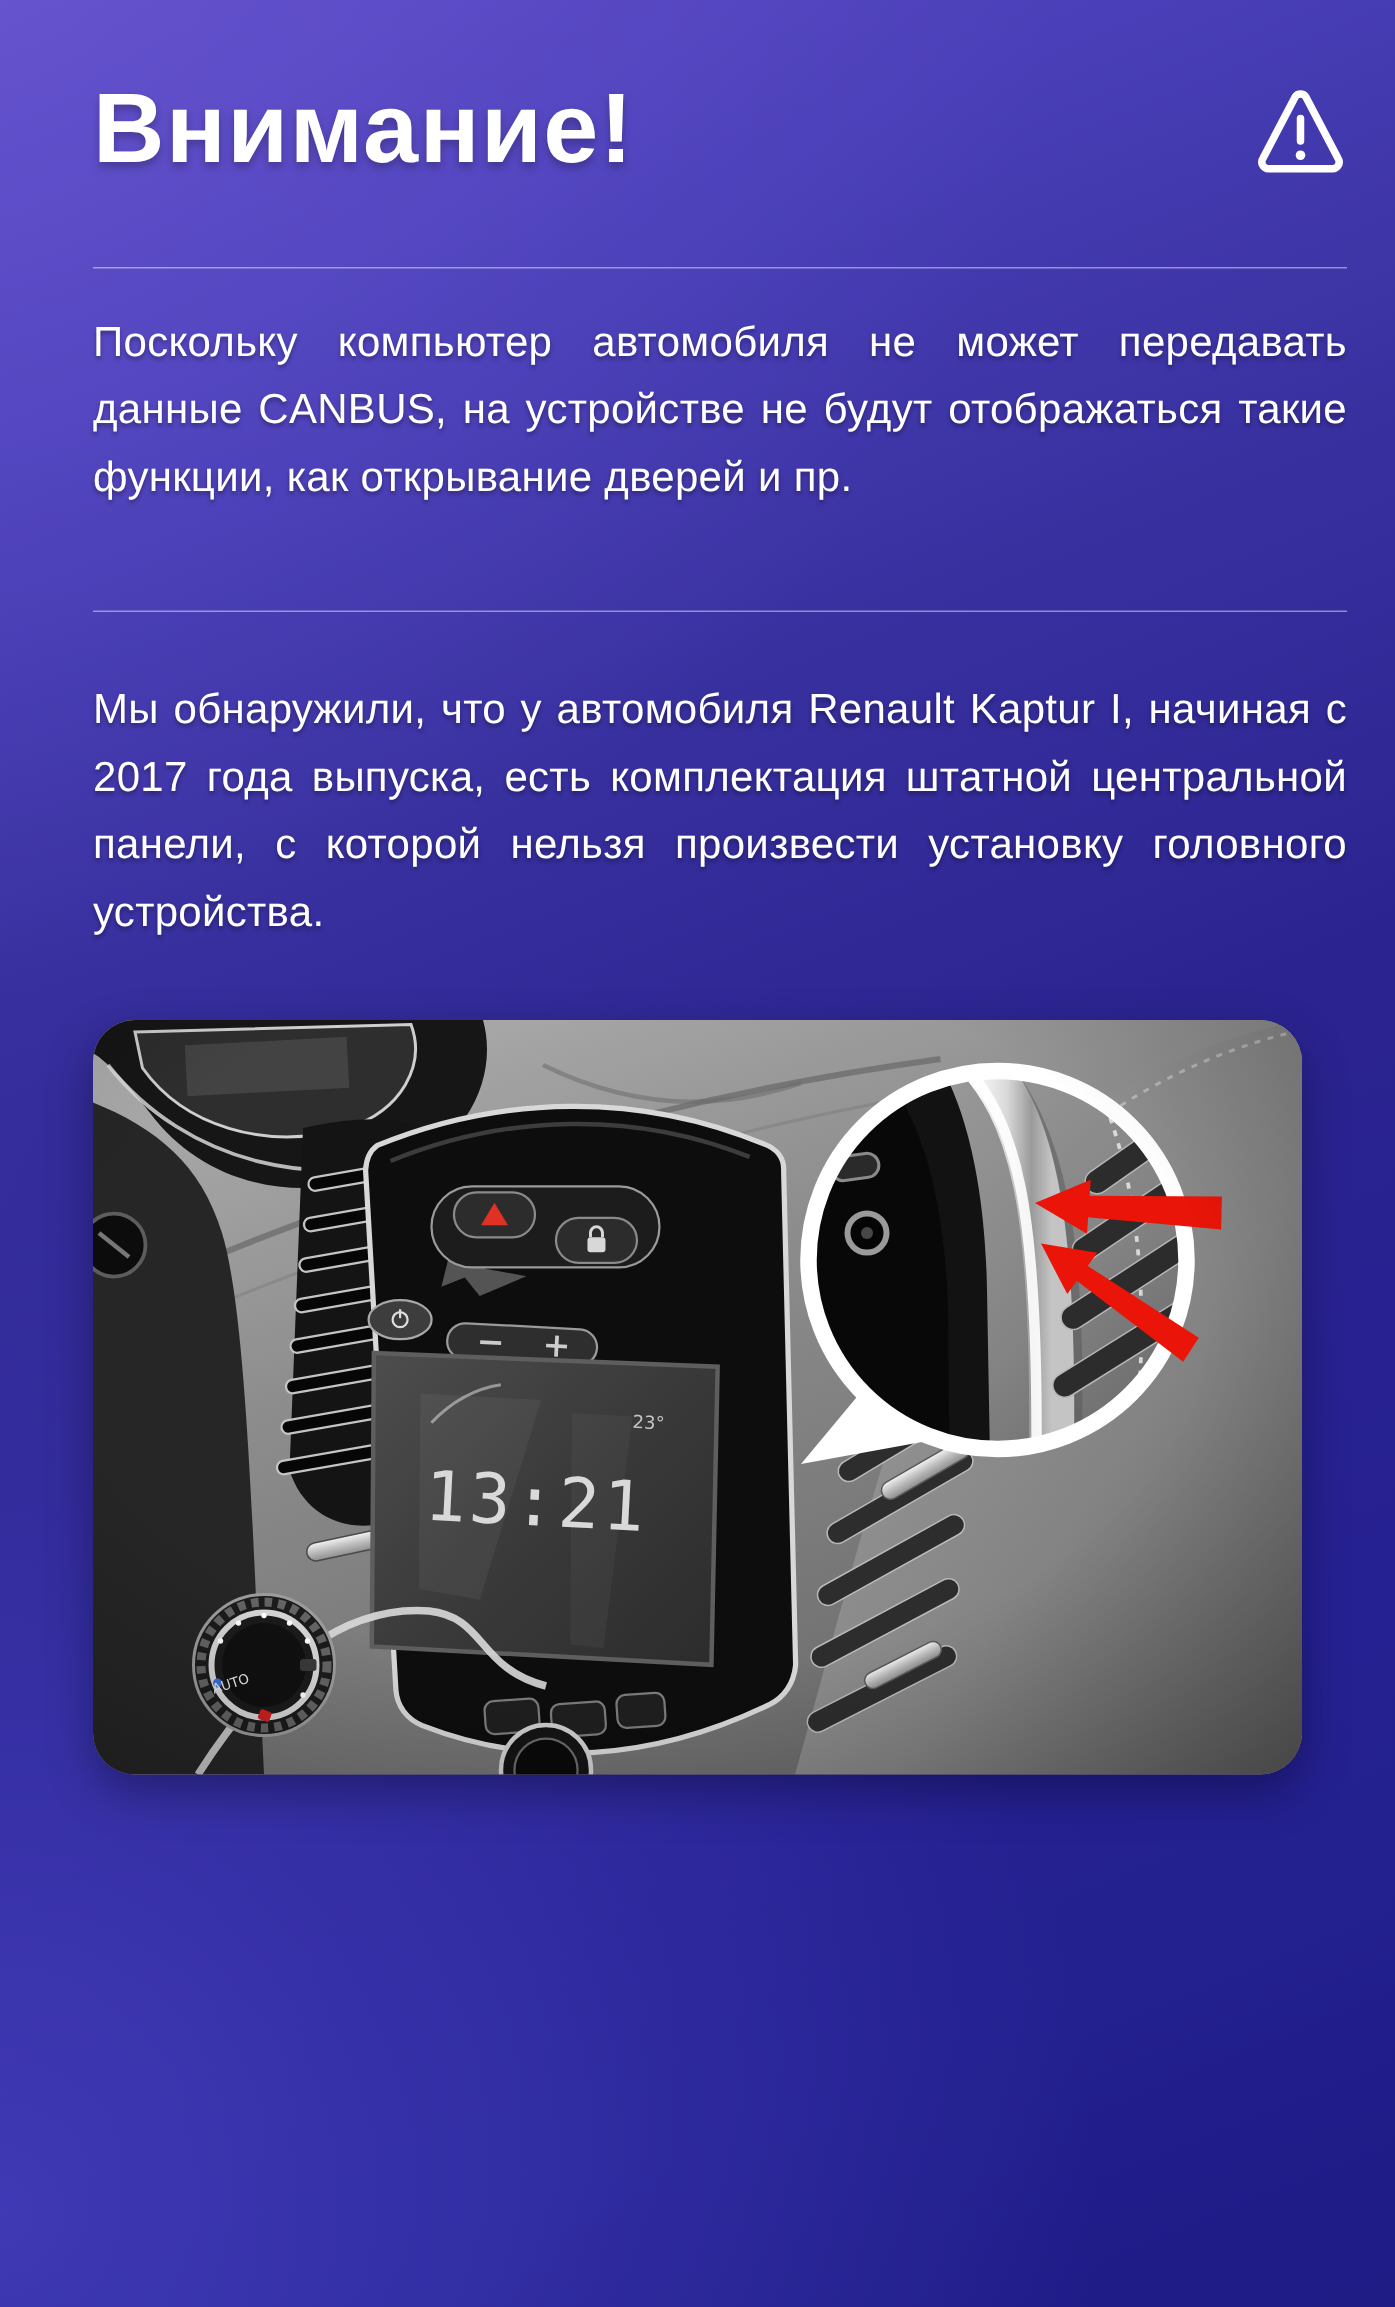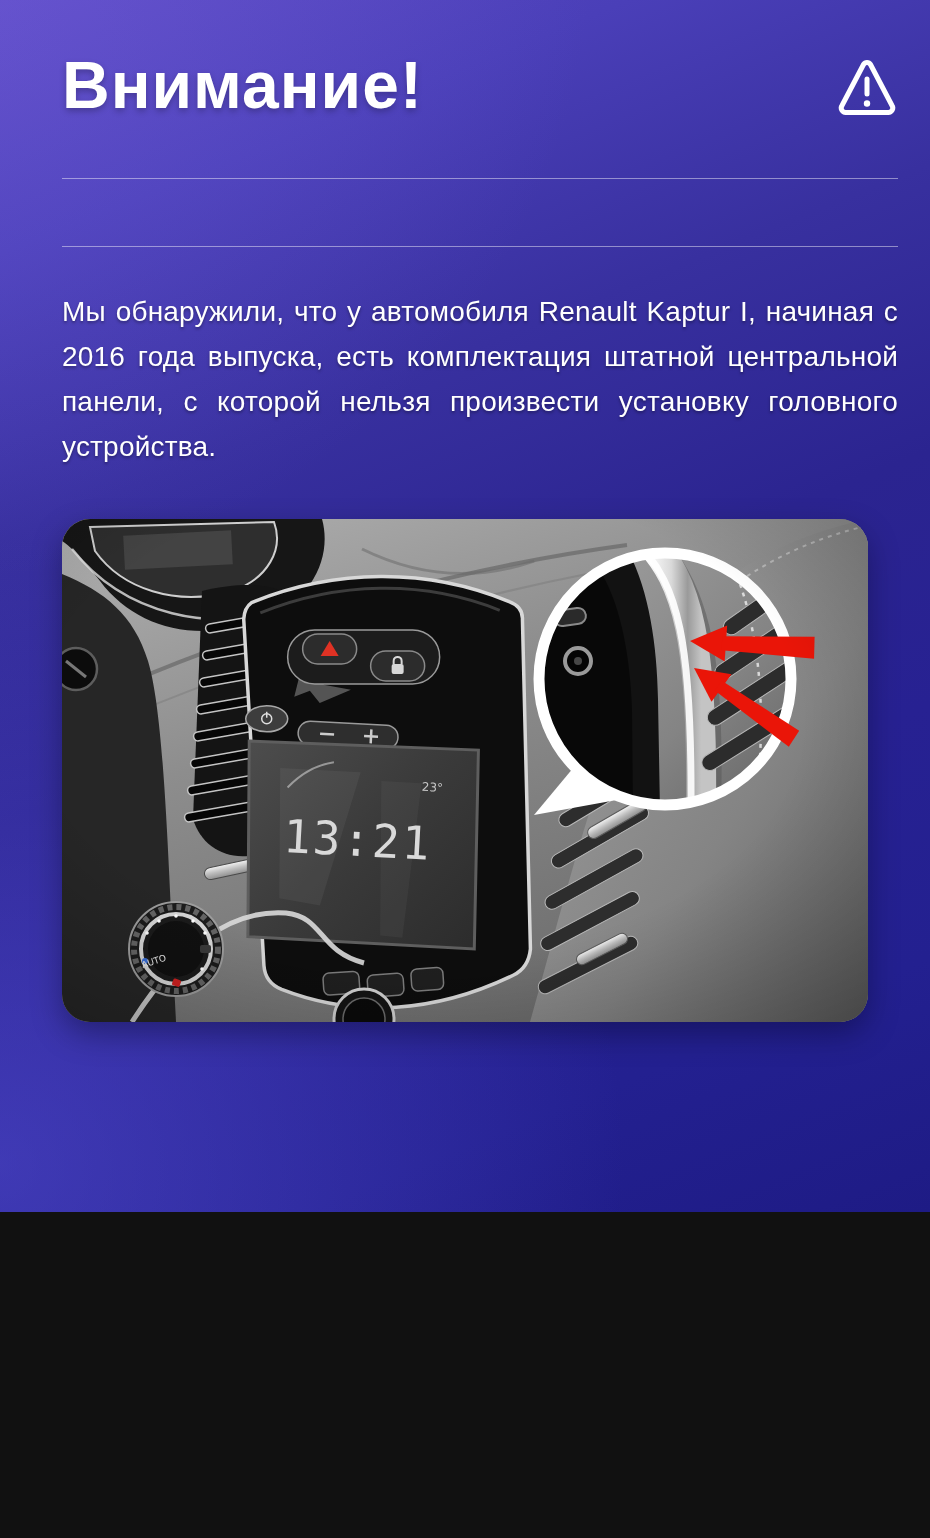--- a/index.html
+++ b/index.html
@@ -1,19 +1,19 @@
 <!DOCTYPE html>
 <html><head>
 <meta charset="utf-8">
 <style>
   html, body { margin: 0; padding: 0; background: #111; }
   .canvas {
     position: relative;
     width: 930px;
-    height: 1212px;
+    height: 1538px;
     margin: 0 auto;
     overflow: hidden;
     box-sizing: border-box;
     padding: 52px 32px 40px 62px;
     font-family: "Liberation Sans", sans-serif;
     color: #ffffff;
     background:
       radial-gradient(circle at 0% 96%, rgba(95,88,224,0.45), rgba(95,88,224,0) 42%),
       radial-gradient(circle at -5% -5%, rgba(125,105,230,0.35), rgba(125,105,230,0) 40%),
       linear-gradient(158deg, #5b49c3 0%, #4a3fb8 16%, #38309f 34%, #2b2490 52%, #272192 68%, #232090 84%, #1e1b85 100%);
@@ -72,25 +72,26 @@
     <h1 class="title">Внимание!</h1>
     <svg class="warn-icon" width="62" height="58" viewBox="0 0 62 58" aria-hidden="true">
       <path d="M27.5 6.5 a4.2 4.2 0 0 1 7 0 L56 47.5 a4.5 4.5 0 0 1 -3.8 7 H9.8 a4.5 4.5 0 0 1 -3.8 -7 Z" fill="none" stroke="#ffffff" stroke-width="5" stroke-linejoin="round"></path>
       <line x1="31" y1="21" x2="31" y2="36" stroke="#ffffff" stroke-width="5" stroke-linecap="round"></line>
       <circle cx="31" cy="45.5" r="3.2" fill="#ffffff"></circle>
     </svg>
   </div>
 
   <hr class="divider first">
 
+  <p class="body-text p1">Поскольку компьютер автомобиля не может передавать данные CANBUS, на устройстве не будут отображаться такие функции, как открывание дверей и пр.</p>
 
   <hr class="divider second">
 
   <div class="text-block">
-    <p class="body-text">Мы обнаружили, что у автомобиля Renault Kaptur I, начиная с 2016 года выпуска, есть комплектация штатной центральной панели, с которой нельзя произвести установку головного устройства.</p>
+    <p class="body-text">Мы обнаружили, что у автомобиля Renault Kaptur I, начиная с 2017 года выпуска, есть комплектация штатной центральной панели, с которой нельзя произвести установку головного устройства.</p>
   </div>
 
   <figure class="photo-frame" style="margin:50px 0 0 0;">
     <svg width="806" height="503" viewBox="0 0 806 503">
       <defs>
         <linearGradient id="gBody" x1="0" y1="0" x2="0.55" y2="1">
           <stop offset="0" stop-color="#b2b2b2"></stop>
           <stop offset="0.45" stop-color="#8d8d8d"></stop>
           <stop offset="1" stop-color="#6d6d6d"></stop>
         </linearGradient>

